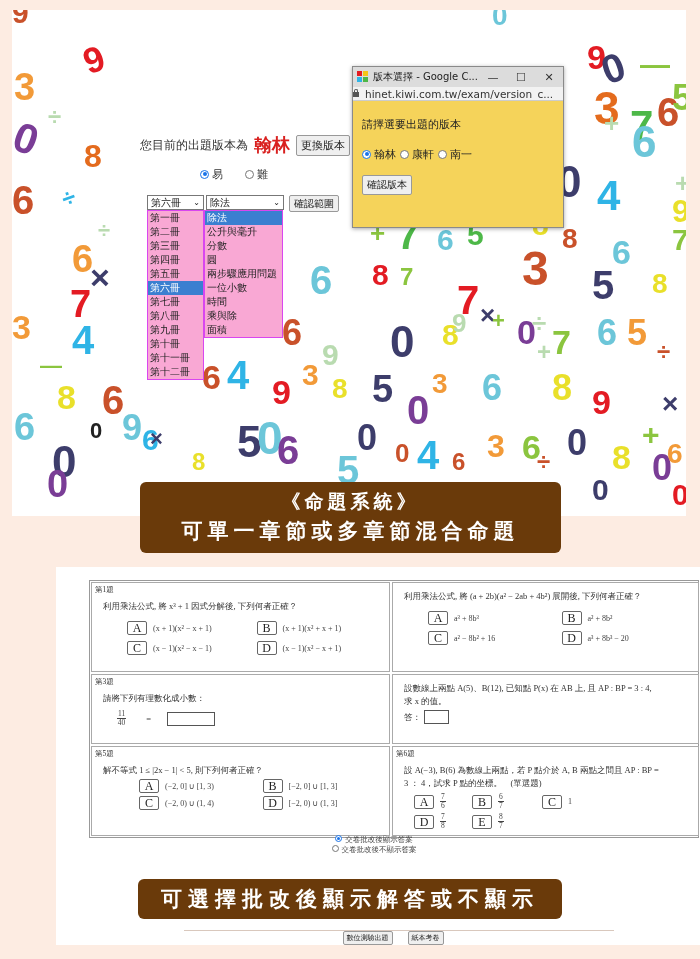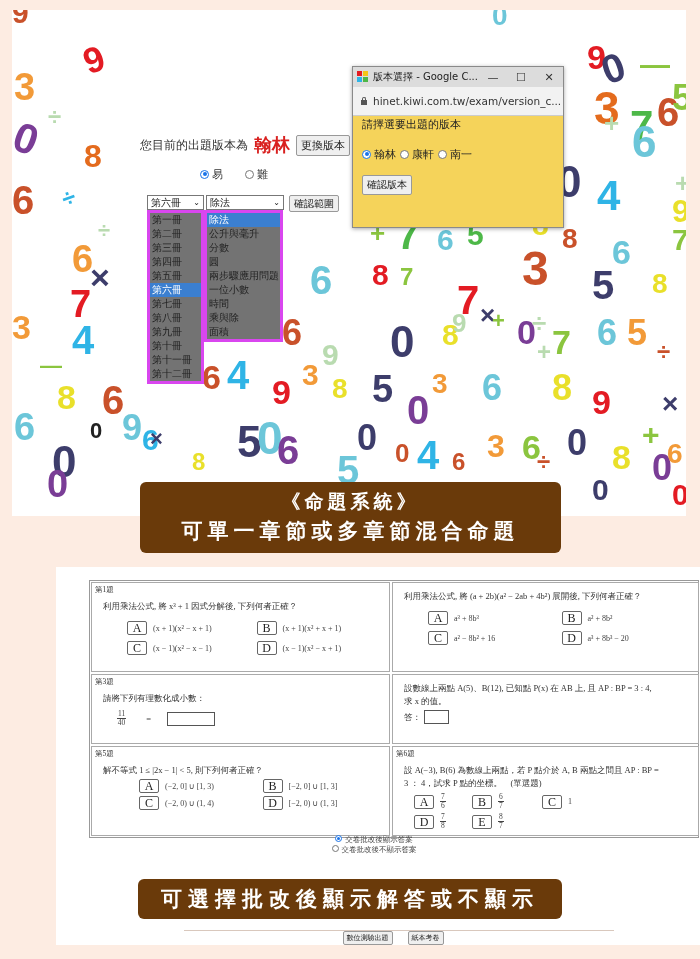--- a/index.html
+++ b/index.html
@@ -19,37 +19,37 @@
   .radio.on { border-color: #1a73e8; }
   .radio.on::after { content: ""; position: absolute; left: 1.5px; top: 1.5px; width: 4px; height: 4px; border-radius: 50%; background: #1a73e8; }
 
   .select-row { position: absolute; left: 135px; top: 185px; display: flex; gap: 2px; align-items: flex-start; }
   .sel { border: 1px solid #777; background: #fff; font-size: 10px; color: #222; height: 15px; display: flex; align-items: center; justify-content: space-between; padding: 0 3px; }
   .sel.book { width: 57px; }
   .sel.unit { width: 78px; }
   .sel .chev { font-size: 8px; }
   .btn-range { margin-left: 3px; font-size: 10px; background: #efefef; border: 1px solid #999; border-radius: 2px; padding: 1px 4px; height: 17px; color: #222; }
 
-  .dropdown { position: absolute; background: #737373; border: 3px solid #d946ef; font-size: 10px; color: #222; }
+  .dropdown { position: absolute; background: #f9a8d4; border: 1px solid #d946ef; font-size: 10px; color: #222; }
   .dropdown .opt { height: 14px; line-height: 14px; padding-left: 2px; white-space: nowrap; }
   .dropdown .opt.sel-opt { background: #3b7fd0; color: #fff; }
   .dd-book { left: 135px; top: 200px; width: 57px; }
   .dd-unit { left: 192px; top: 200px; width: 79px; }
 
   
   .popup { position: absolute; left: 352px; top: 66px; width: 212px; height: 162px; border: 1px solid #8a8a8a; box-shadow: 0 1px 4px rgba(0,0,0,.35); background: #f5d35a; }
   .popup-title { height: 20px; background: #dcdcdc; display: flex; align-items: center; font-size: 10px; color: #222; padding-left: 4px; }
   .popup-title .appicon { width: 12px; height: 12px; margin-right: 4px; position: relative; }
   .popup-title .appicon span { position: absolute; width: 5px; height: 5px; }
   .popup-title .ttl { flex: 1; }
   .popup-title .wbtn { width: 28px; text-align: center; font-size: 11px; color: #333; }
-  .popup-url { height: 29px; background: #f2f2f2; border-bottom: 1px solid #ccc; font-size: 10.5px; color: #333; display: flex; align-items: center; padding-left: 8px; white-space: nowrap; overflow: hidden; }
+  .popup-url { height: 14px; background: #f2f2f2; border-bottom: 1px solid #ccc; font-size: 10.5px; color: #333; display: flex; align-items: center; white-space: nowrap; overflow: hidden; }
   .lock { display: inline-block; width: 6px; height: 5px; background: #555; margin-right: 6px; position: relative; top: 1px; }
   .lock::before { content: ""; position: absolute; left: 1px; top: -3px; width: 2px; height: 3px; border: 1px solid #555; border-bottom: none; border-radius: 2px 2px 0 0; }
-  .popup-body { padding: 1px 9px; font-size: 11px; color: #222; }
+  .popup-body { padding: 16px 9px; font-size: 11px; color: #222; }
   .popup-body .q { margin-bottom: 15px; }
   .popup-body .opts { display: flex; gap: 4px; align-items: center; margin-bottom: 13px; }
   .popup-body .btn-sys { font-size: 10px; }
 
   
   .banner { position: absolute; background: #6a3a0a; color: #fff; border-radius: 6px; text-align: center; font-family: "DejaVu Serif", serif; font-weight: bold; letter-spacing: 4px; }
   .banner-1 { left: 140px; top: 482px; width: 421px; height: 71px; padding-top: 5px; }
   .banner-1 .l1 { font-size: 19px; line-height: 28px; }
   .banner-1 .l2 { font-size: 21px; line-height: 32px; letter-spacing: 5px; }
   .banner-2 { left: 138px; top: 879px; width: 424px; height: 40px; font-size: 21px; line-height: 40px; letter-spacing: 6px; }

